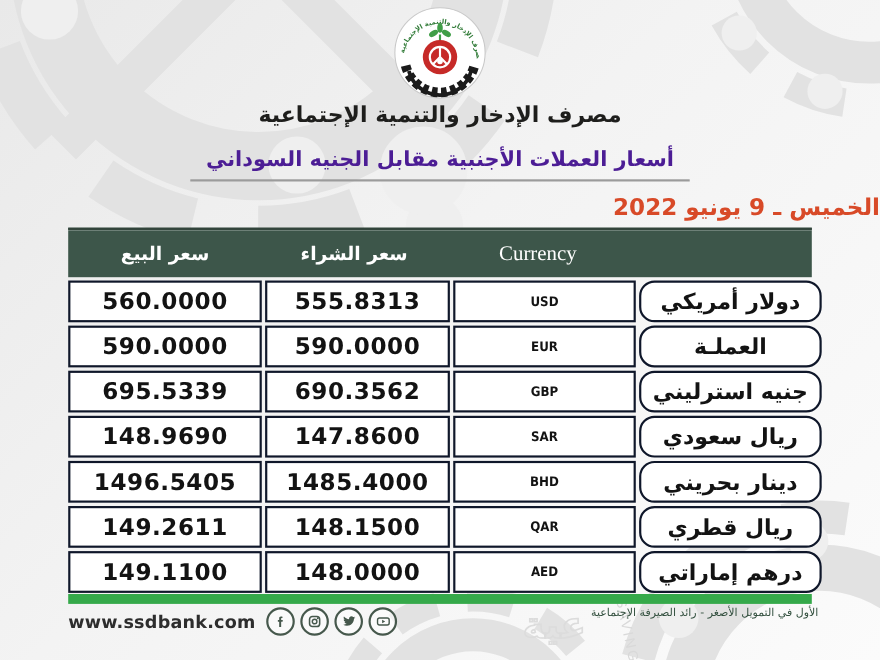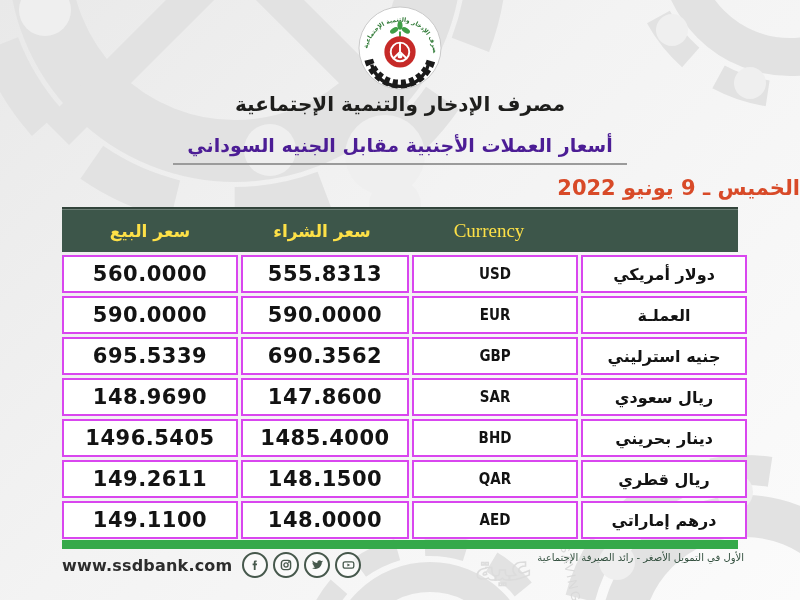--- a/index.html
+++ b/index.html
@@ -29,32 +29,32 @@
     font-size:21px;font-weight:bold;color:#d84a28;
   }
 
   
   .rates-table{position:absolute;left:62px;top:207px;width:676px;}
   .thead{
     display:grid;grid-template-columns:176px 168px 166px 166px;
     background:#3d564a;height:43px;align-items:center;
     border-top:2px solid #32443b;box-shadow:inset 0 1px 0 rgba(255,255,255,.25);
   }
-  .th{color:#fde047;text-align:center;font-weight:bold;font-size:17px;}
+  .th{color:#ffffff;text-align:center;font-weight:bold;font-size:17px;}
   .th.en{font-family:"Liberation Serif","DejaVu Serif",serif;font-size:19px;font-weight:normal;}
   .tbody{display:grid;grid-template-rows:repeat(7,38px);row-gap:3px;margin-top:3px;}
   .trow{display:grid;grid-template-columns:176px 168px 166px 166px;column-gap:3px;}
   .cell{
-    background:#ffffff;border:2px solid #d946ef;
+    background:#ffffff;border:2px solid #0f172a;
     display:flex;align-items:center;justify-content:center;
     color:#131313;overflow:hidden;
   }
   .cell.num{font-size:21px;font-weight:bold;letter-spacing:.5px;}
-  .cell.code{font-size:15px;font-weight:bold;font-stretch:condensed;}
-  .cell.name{font-size:16px;font-weight:bold;}
+  .cell.code{font-size:12px;font-weight:bold;font-stretch:condensed;}
+  .cell.name{font-size:20px;font-weight:bold;border-radius:14px;}
   .green-bar{
     position:absolute;left:62px;top:540px;width:676px;height:9px;background:#35a94a;
   }
 
   
   .footer{position:absolute;left:62px;right:56px;top:552px;height:30px;
     display:flex;justify-content:space-between;align-items:flex-start;}
   .footer-left{display:flex;align-items:center;gap:10px;}
   .website{font-size:16px;font-weight:bold;color:#2d2d2d;letter-spacing:.2px;}
   .socials{display:flex;gap:5px;align-items:center;}

